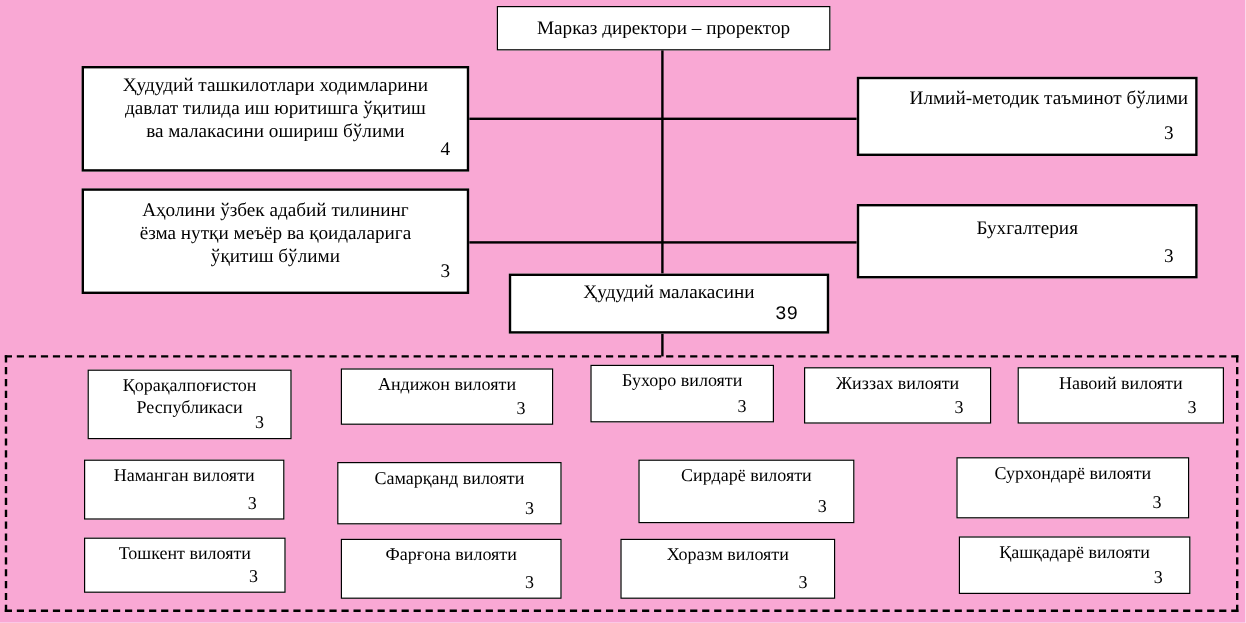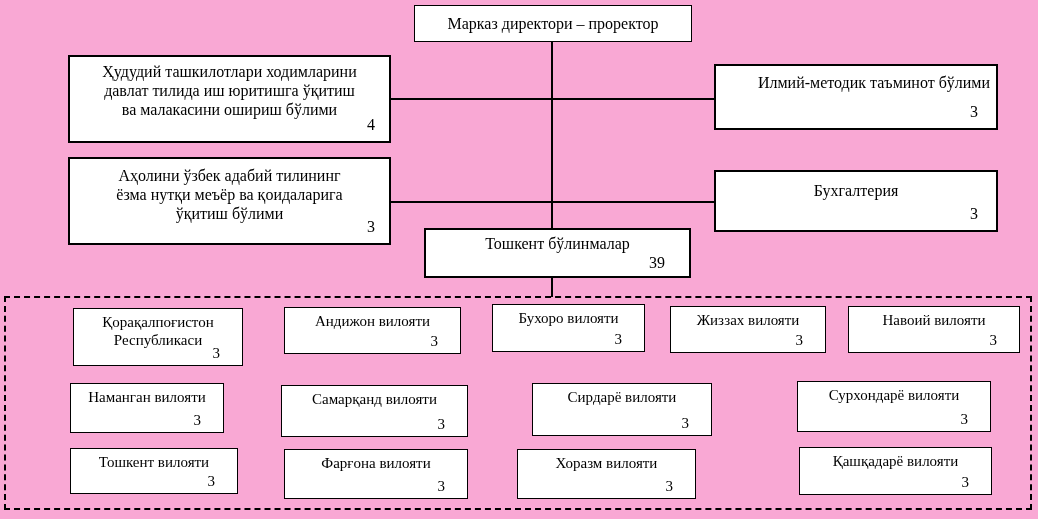--- a/index.html
+++ b/index.html
@@ -34,21 +34,21 @@
     display: flex; align-items: center; justify-content: center;
     border-width: 1.5px;
   }
   .left1 { left: 68px;  top: 55px;  width: 323px; height: 88px; padding-top: 5px; }
   .left2 { left: 68px;  top: 157px; width: 323px; height: 88px; padding-top: 7px; }
   .left1 .count, .left2 .count { right: 14px; bottom: 7px; }
   .right1 { left: 714px; top: 64px;  width: 284px; height: 66px; padding-top: 7px; padding-left: 36px; }
   .right2 { left: 714px; top: 170px; width: 284px; height: 62px; padding-top: 9px; }
   .right1 .count, .right2 .count { right: 18px; bottom: 7px; }
   .terr { left: 424px; top: 228px; width: 267px; height: 50px; padding-top: 4px; }
-  .terr .count { right: 24px; bottom: 4px; }
+  .terr .count { right: 24px; bottom: 4px; font-family: Liberation Mono, monospace; }
 
   .line { position: absolute; background: #000000; }
   .v-main { left: 551px; top: 42px;  width: 1.5px; height: 186px; }
   .h1     { left: 391px; top: 98px;  width: 323px; height: 1.5px; }
   .h2     { left: 391px; top: 201px; width: 323px; height: 1.5px; }
   .v-low  { left: 551px; top: 278px; width: 1.5px; height: 19px; }
 
   .dashed-group {
     position: absolute;
     left: 4px; top: 296px; width: 1028px; height: 214px;
@@ -62,21 +62,21 @@
     border-width: 1.5px;
     padding-top: 4px;
   }
   .region .count { right: 22px; bottom: 3px; font-size: 15px; }
 
   .r0  { left: 73px;  top: 308px; width: 170px; height: 58px; }
   .r1  { left: 284px; top: 307px; width: 177px; height: 47px; }
   .r2  { left: 492px; top: 304px; width: 153px; height: 48px; }
   .r3  { left: 670px; top: 306px; width: 156px; height: 47px; }
   .r4  { left: 848px; top: 306px; width: 172px; height: 47px; }
-  .r5  { left: 70px;  top: 383px; width: 154px; height: 50px; }
+  .r5  { left: 70px;  top: 383px; width: 167px; height: 50px; }
   .r6  { left: 281px; top: 385px; width: 187px; height: 52px; }
   .r7  { left: 532px; top: 383px; width: 180px; height: 53px; }
   .r8  { left: 797px; top: 381px; width: 194px; height: 51px; }
   .r9  { left: 70px;  top: 448px; width: 168px; height: 46px; }
   .r10 { left: 284px; top: 449px; width: 184px; height: 50px; }
   .r11 { left: 517px; top: 449px; width: 179px; height: 50px; }
   .r12 { left: 799px; top: 447px; width: 193px; height: 48px; }
 </style>
 </head>
 <body>
@@ -110,21 +110,21 @@
     <div>Илмий-методик таъминот бўлими</div>
     <span class="count">3</span>
   </div>
 
   <div class="box right2">
     <div>Бухгалтерия</div>
     <span class="count">3</span>
   </div>
 
   <div class="box terr">
-    <div>Тошкент бўлинмалар</div>
+    <div>Ҳудудий малакасини</div>
     <span class="count">39</span>
   </div>
 
   <div class="dashed-group"></div>
 
   <div class="box region r0">
     <div>Қорақалпоғистон</div>
     <div>Республикаси</div>
     <span class="count">3</span>
   </div>

